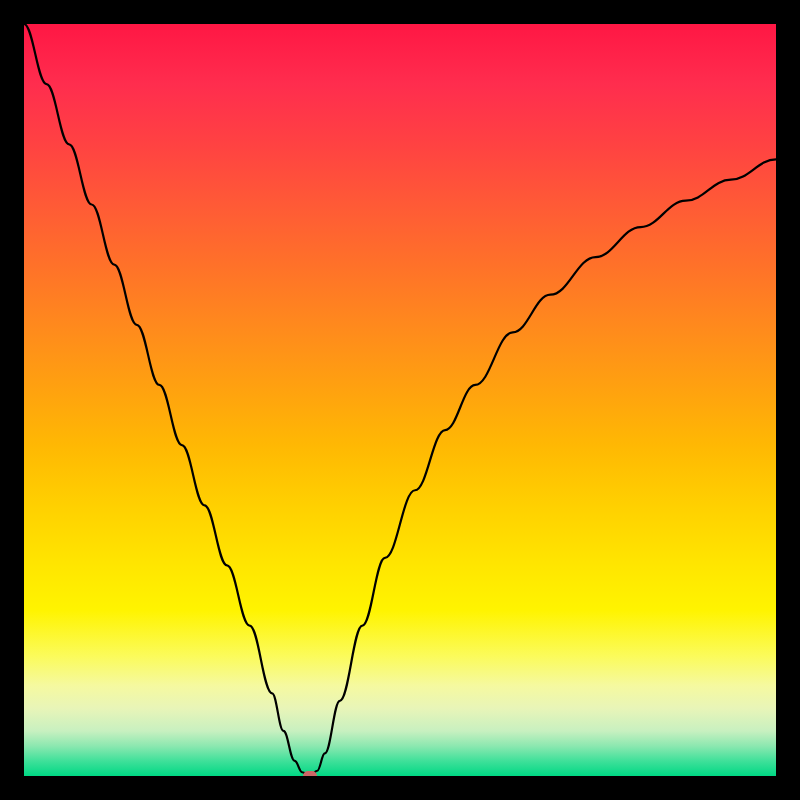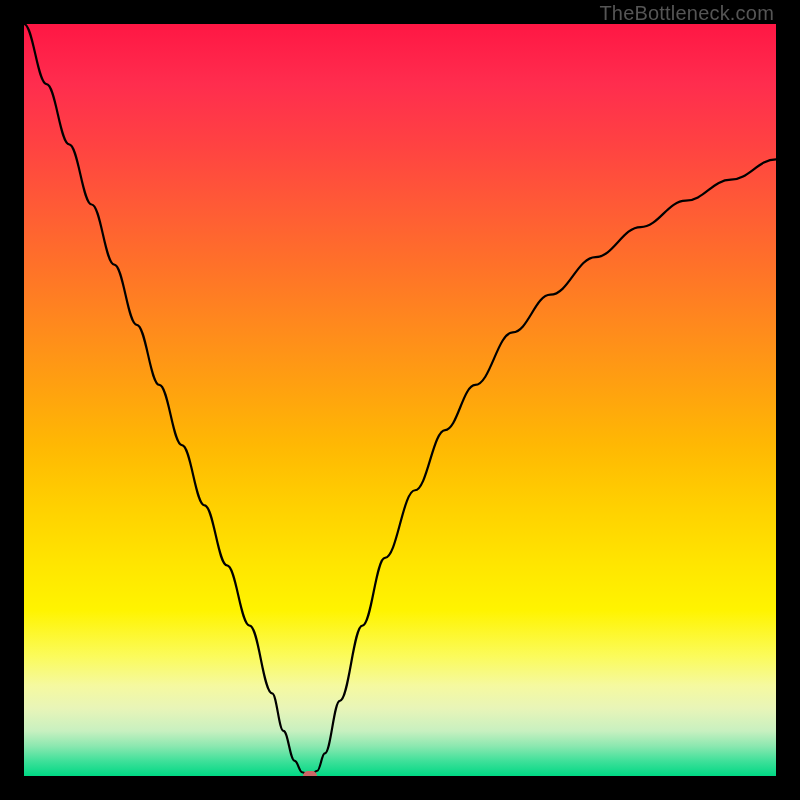--- a/index.html
+++ b/index.html
@@ -81,14 +81,13 @@
 <body>
 
 <div class="frame">
   <div class="plot-area">
     <div class="gradient"></div>
     <svg id="curve-svg" width="752" height="752">
         <path d="M 0 0 C 9.024 0 13.536 60.15999999999997 22.56 60.15999999999997 C 31.583999999999996 60.15999999999997 36.096 120.32000000000005 45.12 120.32000000000005 C 54.144 120.32000000000005 58.65599999999999 180.48000000000002 67.67999999999999 180.48000000000002 C 76.704 180.48000000000002 81.216 240.64 90.24 240.64 C 99.264 240.64 103.776 300.8 112.8 300.8 C 121.824 300.8 126.33599999999998 360.96 135.35999999999999 360.96 C 144.384 360.96 148.896 421.12 157.92 421.12 C 166.944 421.12 171.456 481.28000000000003 180.48 481.28000000000003 C 189.504 481.28000000000003 194.01600000000002 541.4399999999999 203.04000000000002 541.4399999999999 C 212.06400000000002 541.4399999999999 216.576 601.6 225.6 601.6 C 234.624 601.6 239.13600000000002 669.28 248.16000000000003 669.28 C 252.67200000000003 669.28 254.928 706.88 259.44 706.88 C 263.952 706.88 266.20799999999997 736.96 270.71999999999997 736.96 C 273.728 736.96 275.23199999999997 748.24 278.24 748.24 C 281.248 748.24 282.752 752 285.76 752 C 288.76800000000003 752 290.272 746.736 293.28000000000003 746.736 C 296.288 746.736 297.79200000000003 729.44 300.8 729.44 C 306.816 729.44 309.824 676.8 315.84 676.8 C 324.864 676.8 329.37600000000003 601.6 338.40000000000003 601.6 C 347.42400000000004 601.6 351.936 533.9200000000001 360.96 533.9200000000001 C 372.992 533.9200000000001 379.008 466.24 391.04 466.24 C 403.07200000000006 466.24 409.088 406.08 421.12000000000006 406.08 C 433.15200000000004 406.08 439.168 360.96 451.2 360.96 C 466.24 360.96 473.76 308.32000000000005 488.8 308.32000000000005 C 503.84 308.32000000000005 511.36 270.71999999999997 526.4 270.71999999999997 C 544.448 270.71999999999997 553.472 233.12 571.52 233.12 C 589.568 233.12 598.592 203.03999999999996 616.64 203.03999999999996 C 634.688 203.03999999999996 643.712 176.72000000000003 661.76 176.72000000000003 C 679.808 176.72000000000003 688.832 155.6640000000001 706.88 155.6640000000001 C 724.928 155.6640000000001 733.952 135.36 752 135.36" fill="none" stroke="#000" stroke-width="2.2"></path>
       </svg>
     <div id="min-marker" class="marker" style="left: 285.76px; top: 752px; background: rgb(204, 102, 102);"></div>
   </div>
-  <div class="watermark">TheBottleneck.com</div>
 </div>
 
 </body></html>

